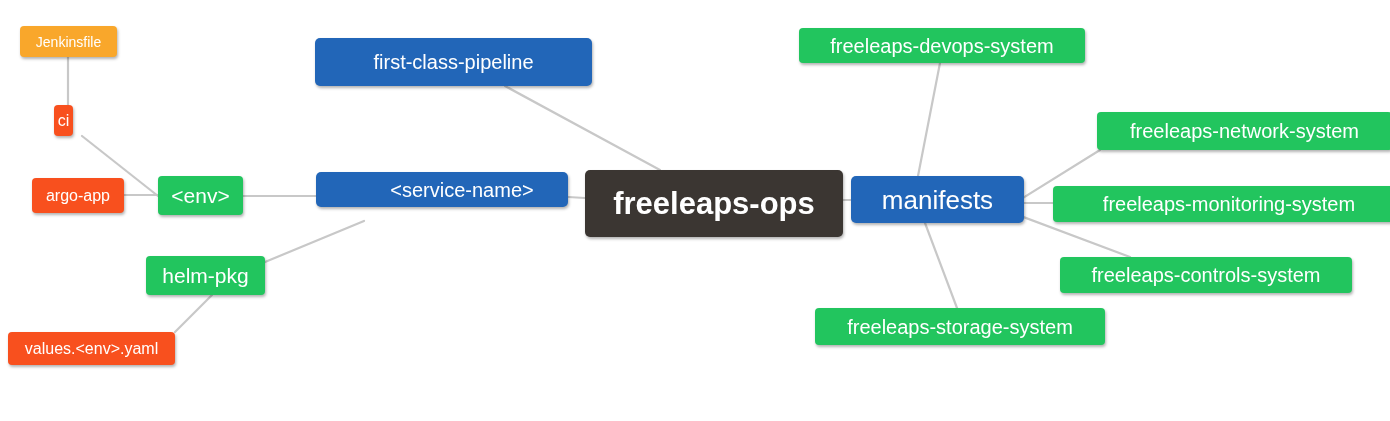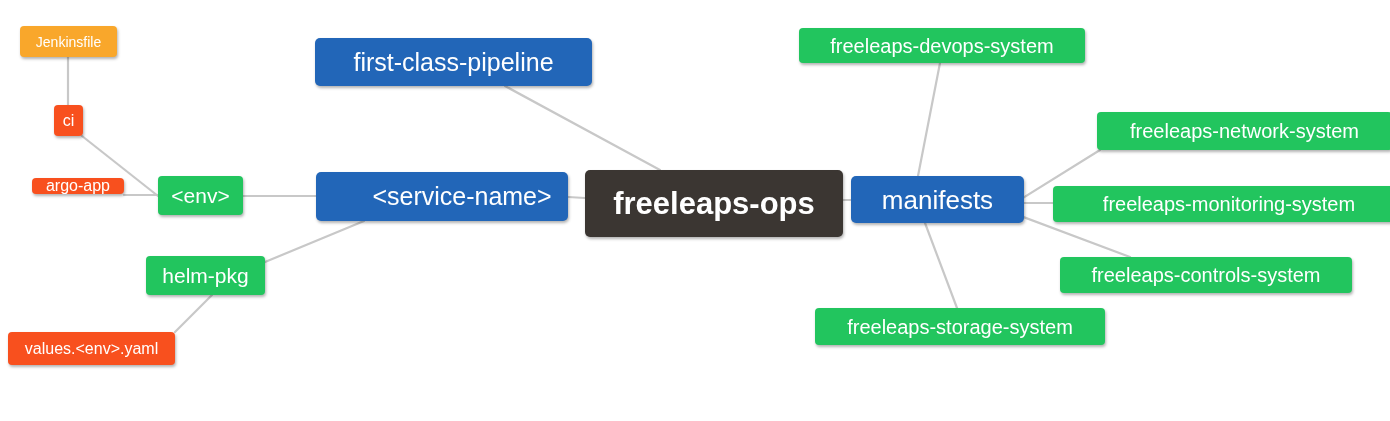--- a/index.html
+++ b/index.html
@@ -30,21 +30,21 @@
   }
   
   .c-root   {background:#3b3632;}
   .c-blue   {background:#2266b8;}
   .c-green  {background:#22c55e;}
   .c-orange {background:#f9a72b;}
   .c-red    {background:#f8501e;}
 
   
   .s-root   {font-size:31px;border-radius:5px;font-weight:bold;}
-  .s-big    {font-size:25px;border-radius:5px;}
+  .s-big    {font-size:20px;border-radius:5px;}
   .s-mid    {font-size:26px;border-radius:5px;}
   .s-lvl2   {font-size:21px;border-radius:4px;}
   .s-lvl3   {font-size:20px;border-radius:4px;}
   .s-small  {font-size:16px;border-radius:4px;}
   .s-tiny   {font-size:14px;border-radius:4px;}
 </style>
 </head>
 <body>
 
 <div id="canvas">
@@ -77,33 +77,33 @@
       <path d="M1010,203 L1053,203"></path>
 
       <path d="M1010,212 L1130,257"></path>
 
       <path d="M925,223 L957,308"></path>
     </g>
   </svg>
 
   <div class="node c-orange s-tiny" style="left:20px;top:26px;width:97px;height:31px;">Jenkinsfile</div>
 
-  <div class="node c-red s-small" style="left:54px;top:105px;width:29px;height:31px;">ci</div>
+  <div class="node c-red s-small" style="left:54px;top:105px;width:19px;height:31px;">ci</div>
 
-  <div class="node c-red s-small" style="left:32px;top:178px;width:92px;height:16px;">argo-app</div>
+  <div class="node c-red s-small" style="left:32px;top:178px;width:92px;height:35px;">argo-app</div>
 
   <div class="node c-red s-small" style="left:8px;top:332px;width:167px;height:33px;">values.&lt;env&gt;.yaml</div>
 
   <div class="node c-green s-lvl2" style="left:158px;top:176px;width:85px;height:39px;">&lt;env&gt;</div>
 
   <div class="node c-green s-lvl2" style="left:146px;top:256px;width:119px;height:39px;">helm-pkg</div>
 
   <div class="node c-blue s-big" style="left:315px;top:38px;width:277px;height:48px;">first-class-pipeline</div>
 
-  <div class="node c-blue s-big" style="left:316px;top:172px;width:252px;height:49px;padding-left:40px;">&lt;service-name&gt;</div>
+  <div class="node c-blue s-big" style="left:316px;top:172px;width:252px;height:35px;padding-left:40px;">&lt;service-name&gt;</div>
 
   <div class="node c-blue s-mid" style="left:851px;top:176px;width:173px;height:47px;">manifests</div>
 
   <div class="node c-root s-root" style="left:585px;top:170px;width:258px;height:67px;">freeleaps-ops</div>
 
   <div class="node c-green s-lvl3" style="left:799px;top:28px;width:286px;height:35px;">freeleaps-devops-system</div>
 
   <div class="node c-green s-lvl3" style="left:1055px;top:112px;width:295px;height:38px;margin-left:42px;">freeleaps-network-system</div>
 
   <div class="node c-green s-lvl3" style="left:1053px;top:186px;width:352px;height:36px;">freeleaps-monitoring-system</div>

